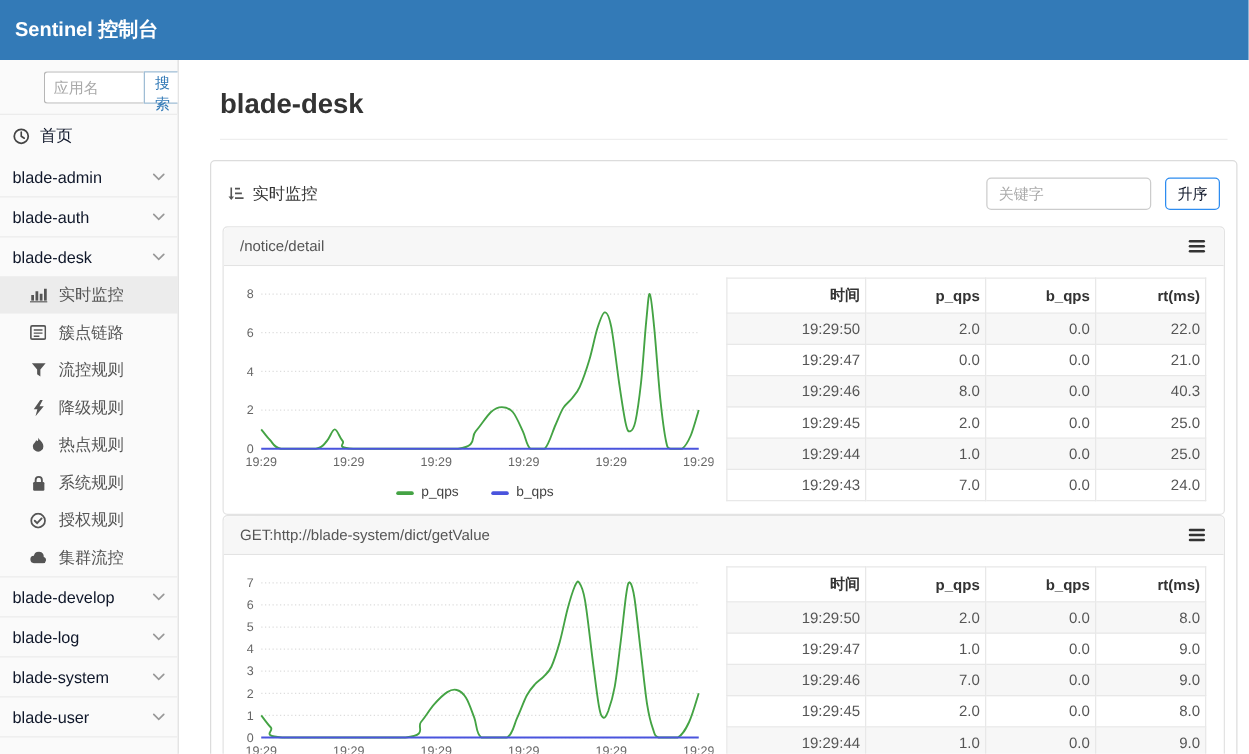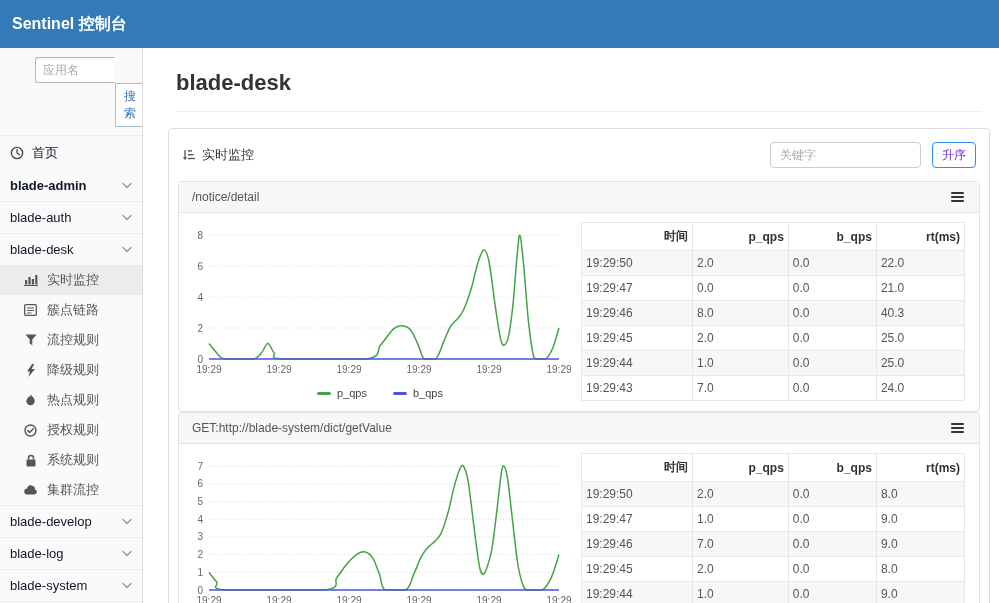--- a/index.html
+++ b/index.html
@@ -10,63 +10,63 @@
   .layout { display: flex; height: 572px; }
 
   
   .sidebar { width: 143px; min-width: 143px; background: #fafafa;
     border-right: 1px solid #ddd; color: #444; overflow: hidden; }
   .search-group { display: flex; margin: 9px 7px 8px 7px; padding-left: 28px; }
   .search-input { flex: 1; width: 80px; height: 26px; border: 1px solid #b6b6b6;
     border-right: none; border-radius: 3px 0 0 3px; padding: 0 7px; font-size: 12px;
     outline: none; background: #fff; color: #333; }
   .search-input::placeholder { color: #a9a9a9; }
-  .search-btn { height: 44px; border: 1px solid #9fbdd5; background: #fff; color: #337ab7;
-    font-size: 12px; border-radius: 0 3px 3px 0; padding: 0 8px; cursor: pointer; margin-top: 26px; }
+  .search-btn { height: 26px; border: 1px solid #9fbdd5; background: #fff; color: #337ab7;
+    font-size: 12px; border-radius: 0 3px 3px 0; padding: 0 8px; cursor: pointer; }
   .side-item { display: flex; align-items: center; padding: 8px 10px; font-size: 13px;
     color: #0f172a; cursor: pointer; border-top: 1px solid #ececec; background: #fafafa; }
-  .side-item:first-of-type { border-top: none; font-weight: bold; }
+  .side-item:first-of-type { border-top: none; }
   .side-item .s-icon { display: inline-flex; margin-right: 8px; color: #444; }
   .side-item .chev { margin-left: auto; color: #999; display: inline-flex; }
   .sub-item { display: flex; align-items: center; padding: 6px 8px 6px 23px;
     font-size: 13px; color: #555; cursor: pointer; background: #fafafa; }
   .sub-item.active { background: #ececec; }
   .sub-item .s-icon { display: inline-flex; width: 15px; margin-right: 9px; color: #555; justify-content: center; }
 
   
   .main { flex: 1; padding: 10px 9px 0 25px; overflow: hidden; }
   .page-title { font-size: 22px; font-weight: bold; color: #333; margin: 12px 8px 15px 8px; }
   .title-rule { border: none; border-top: 1px solid #eee; margin: 0 8px 16px 8px; }
   .monitor-panel { border: 1px solid #dcdcdc; border-radius: 4px; padding: 9px 9px; height: 540px; background: #fff; }
   .toolbar { display: flex; align-items: center; padding: 4px 4px 13px 4px; }
   .toolbar-title { font-size: 13px; color: #333; margin-left: 7px; }
   .sort-icon { color: #555; display: inline-flex; }
   .toolbar-right { margin-left: auto; display: flex; align-items: center; gap: 11px; }
-  .keyword-input { width: 151px; height: 26px; border: 1px solid #ccc; border-radius: 4px;
+  .keyword-input { width: 132px; height: 26px; border: 1px solid #ccc; border-radius: 4px;
     padding: 0 9px; font-size: 12px; outline: none; color: #333; }
   .keyword-input::placeholder { color: #aaa; }
-  .asc-btn { height: 26px; padding: 0 9px; border: 1px solid #2d8cf0; color: #6d28d9;
+  .asc-btn { height: 26px; padding: 0 9px; border: 1px solid #2d8cf0; color: #0f172a;
     background: #fff; border-radius: 4px; font-size: 12px; cursor: pointer; }
 
   .resource-panel { border: 1px solid #e3e3e3; border-radius: 4px; margin-bottom: 0; background: #fff; }
   .resource-header { background: #f7f7f7; border-bottom: 1px solid #e3e3e3;
     border-radius: 4px 4px 0 0; padding: 8px 13px; font-size: 12px; color: #555;
     display: flex; align-items: center; }
   .menu-btn { margin-left: auto; display: inline-flex; flex-direction: column; gap: 2px; cursor: pointer; padding: 2px; }
   .menu-btn span { width: 13px; height: 2px; background: #333; border-radius: 1px; }
   .resource-body { display: flex; padding: 4px 8px 2px 0; }
   .chart-wrap { width: 402px; min-width: 402px; padding-top: 4px; }
   .legend-row { display: flex; justify-content: center; gap: 26px; height: 20px; align-items: center; }
   .legend-item { display: flex; align-items: center; gap: 6px; font-size: 11px; color: #444; cursor: pointer; }
   .legend-dash { width: 14px; height: 3px; border-radius: 2px; display: inline-block; }
   .table-wrap { flex: 1; padding: 5px 6px 8px 0; }
   table.mtable { width: 100%; border-collapse: collapse; font-size: 12px; color: #555; table-layout: fixed; }
   table.mtable th { font-weight: bold; color: #333; border: 1px solid #e8e8e8;
     padding: 5px 4px; text-align: right; background: #fff; }
-  table.mtable td { border: 1px solid #e8e8e8; padding: 5px 4px; text-align: left; }
+  table.mtable td { border: 1px solid #e8e8e8; padding: 5px 4px; text-align: right; }
   table.mtable tbody tr:nth-child(odd) { background: #f7f7f7; }
 </style>
 </head>
 <body>
 
 <div class="app-header">
   <span>Sentinel 控制台</span>
 </div>
 
 <div class="layout">
@@ -150,35 +150,35 @@
           <div class="sub-item">
             <span class="s-icon">
               <svg width="11" height="13" viewBox="0 0 11 13">
                 <path d="M5.7 0c.5 2.2 4 3.4 4 7.1a4.2 4.2 0 0 1-8.4 0C1.3 4.9 3.4 4.2 3.9 2c.7 1.2 1.8 1.6 1.8-2z" fill="currentColor"></path>
               </svg>
             </span>
             <span>热点规则</span>
           </div>
           <div class="sub-item">
             <span class="s-icon">
+              <svg width="12" height="13" viewBox="0 0 12 13">
+                <rect x="1.5" y="5.5" width="9" height="7" rx="1" fill="currentColor"></rect>
+                <path d="M3.5 5.5V4a2.5 2.5 0 0 1 5 0v1.5" fill="none" stroke="currentColor" stroke-width="1.5"></path>
+              </svg>
+            </span>
+            <span>系统规则</span>
+          </div>
+          <div class="sub-item">
+            <span class="s-icon">
               <svg width="13" height="13" viewBox="0 0 13 13">
                 <circle cx="6.5" cy="6.5" r="5.5" fill="none" stroke="currentColor" stroke-width="1.4"></circle>
                 <path d="M3.8 6.6l1.9 1.9 3.6-3.8" fill="none" stroke="currentColor" stroke-width="1.5" stroke-linecap="round"></path>
               </svg>
             </span>
             <span>授权规则</span>
-          </div>
-          <div class="sub-item">
-            <span class="s-icon">
-              <svg width="12" height="13" viewBox="0 0 12 13">
-                <rect x="1.5" y="5.5" width="9" height="7" rx="1" fill="currentColor"></rect>
-                <path d="M3.5 5.5V4a2.5 2.5 0 0 1 5 0v1.5" fill="none" stroke="currentColor" stroke-width="1.5"></path>
-              </svg>
-            </span>
-            <span>系统规则</span>
           </div>
           <div class="sub-item">
             <span class="s-icon">
               <svg width="14" height="10" viewBox="0 0 14 10">
                 <path d="M3.5 9.5a3 3 0 0 1-.4-6A4 4 0 0 1 11 4.6a2.5 2.5 0 0 1-.6 4.9z" fill="currentColor"></path>
               </svg>
             </span>
             <span>集群流控</span>
           </div>
         </div>

